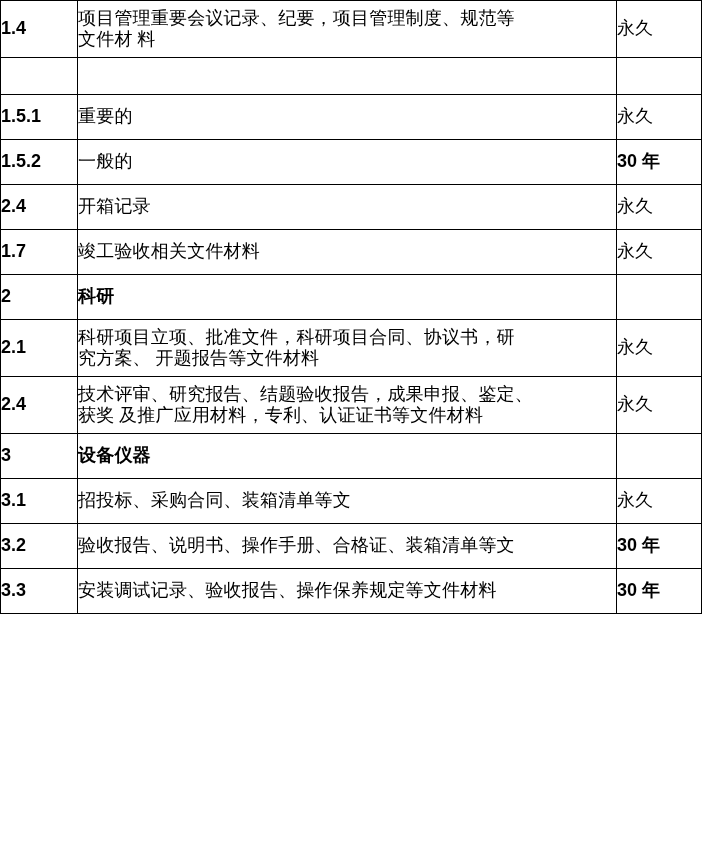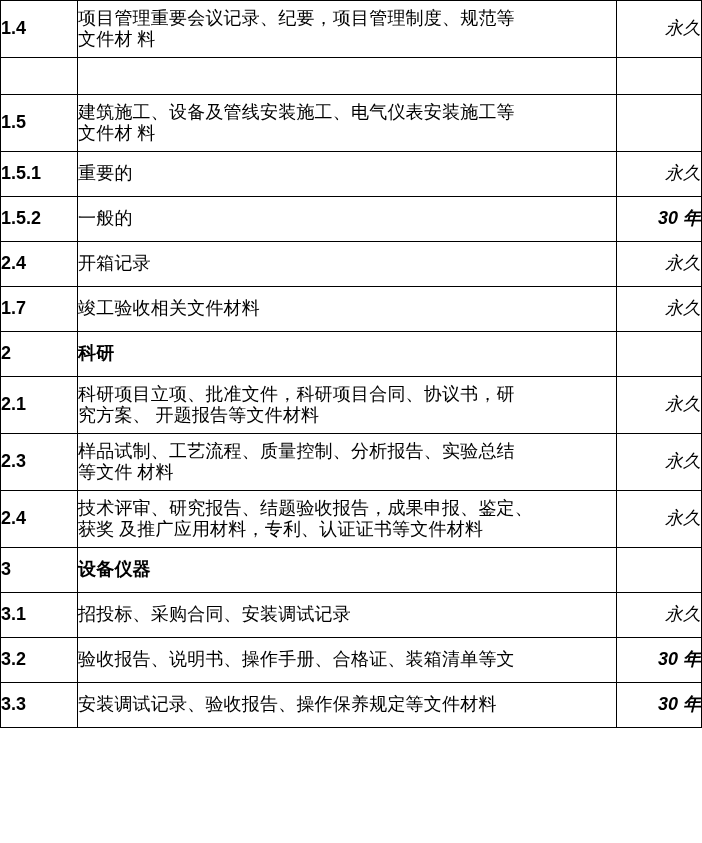--- a/index.html
+++ b/index.html
@@ -42,24 +42,23 @@
     width: 538px;
     text-align: left;
     padding-left: 10px;
     padding-right: 4px;
     font-size: 19px;
     letter-spacing: 0.2px;
     font-family: Liberation Serif, serif;
   }
   td.col-years {
     width: 84px;
-    text-align: right;
+    text-align: left;
     padding-left: 6px;
     font-size: 18px;
-    font-style: italic;
   }
   td.col-years.bold {
     font-weight: bold;
     border-radius: 9px;
   }
   td.col-name.bold {
     font-weight: bold;
   }
   .cell-text {
     display: block;
@@ -80,28 +79,20 @@
           <td class="col-name">
             <span class="cell-text">项目管理重要会议记录、纪要，项目管理制度、规范等
 文件材 料</span>
           </td>
           <td class="col-years">永久</td>
         </tr>
         <tr class="row-blank">
           <td class="col-code"></td>
           <td class="col-name">
             <span class="cell-text"></span>
-          </td>
-          <td class="col-years"></td>
-        </tr>
-        <tr class="row-tall">
-          <td class="col-code">1.5</td>
-          <td class="col-name">
-            <span class="cell-text">建筑施工、设备及管线安装施工、电气仪表安装施工等
-文件材 料</span>
           </td>
           <td class="col-years"></td>
         </tr>
         <tr class="row-short">
           <td class="col-code">1.5.1</td>
           <td class="col-name">
             <span class="cell-text">重要的</span>
           </td>
           <td class="col-years">永久</td>
         </tr>
@@ -135,46 +126,38 @@
         </tr>
         <tr class="row-tall">
           <td class="col-code">2.1</td>
           <td class="col-name">
             <span class="cell-text">科研项目立项、批准文件，科研项目合同、协议书，研
 究方案、 开题报告等文件材料</span>
           </td>
           <td class="col-years">永久</td>
         </tr>
         <tr class="row-tall">
-          <td class="col-code">2.3</td>
-          <td class="col-name">
-            <span class="cell-text">样品试制、工艺流程、质量控制、分析报告、实验总结
-等文件 材料</span>
-          </td>
-          <td class="col-years">永久</td>
-        </tr>
-        <tr class="row-tall">
           <td class="col-code">2.4</td>
           <td class="col-name">
             <span class="cell-text">技术评审、研究报告、结题验收报告，成果申报、鉴定、
 获奖 及推广应用材料，专利、认证证书等文件材料</span>
           </td>
           <td class="col-years">永久</td>
         </tr>
         <tr class="row-short">
           <td class="col-code">3</td>
           <td class="col-name bold">
             <span class="cell-text">设备仪器</span>
           </td>
           <td class="col-years"></td>
         </tr>
         <tr class="row-short">
           <td class="col-code">3.1</td>
           <td class="col-name">
-            <span class="cell-text">招投标、采购合同、安装调试记录</span>
+            <span class="cell-text">招投标、采购合同、装箱清单等文</span>
           </td>
           <td class="col-years">永久</td>
         </tr>
         <tr class="row-short">
           <td class="col-code">3.2</td>
           <td class="col-name">
             <span class="cell-text">验收报告、说明书、操作手册、合格证、装箱清单等文</span>
           </td>
           <td class="col-years bold">30 年</td>
         </tr>

